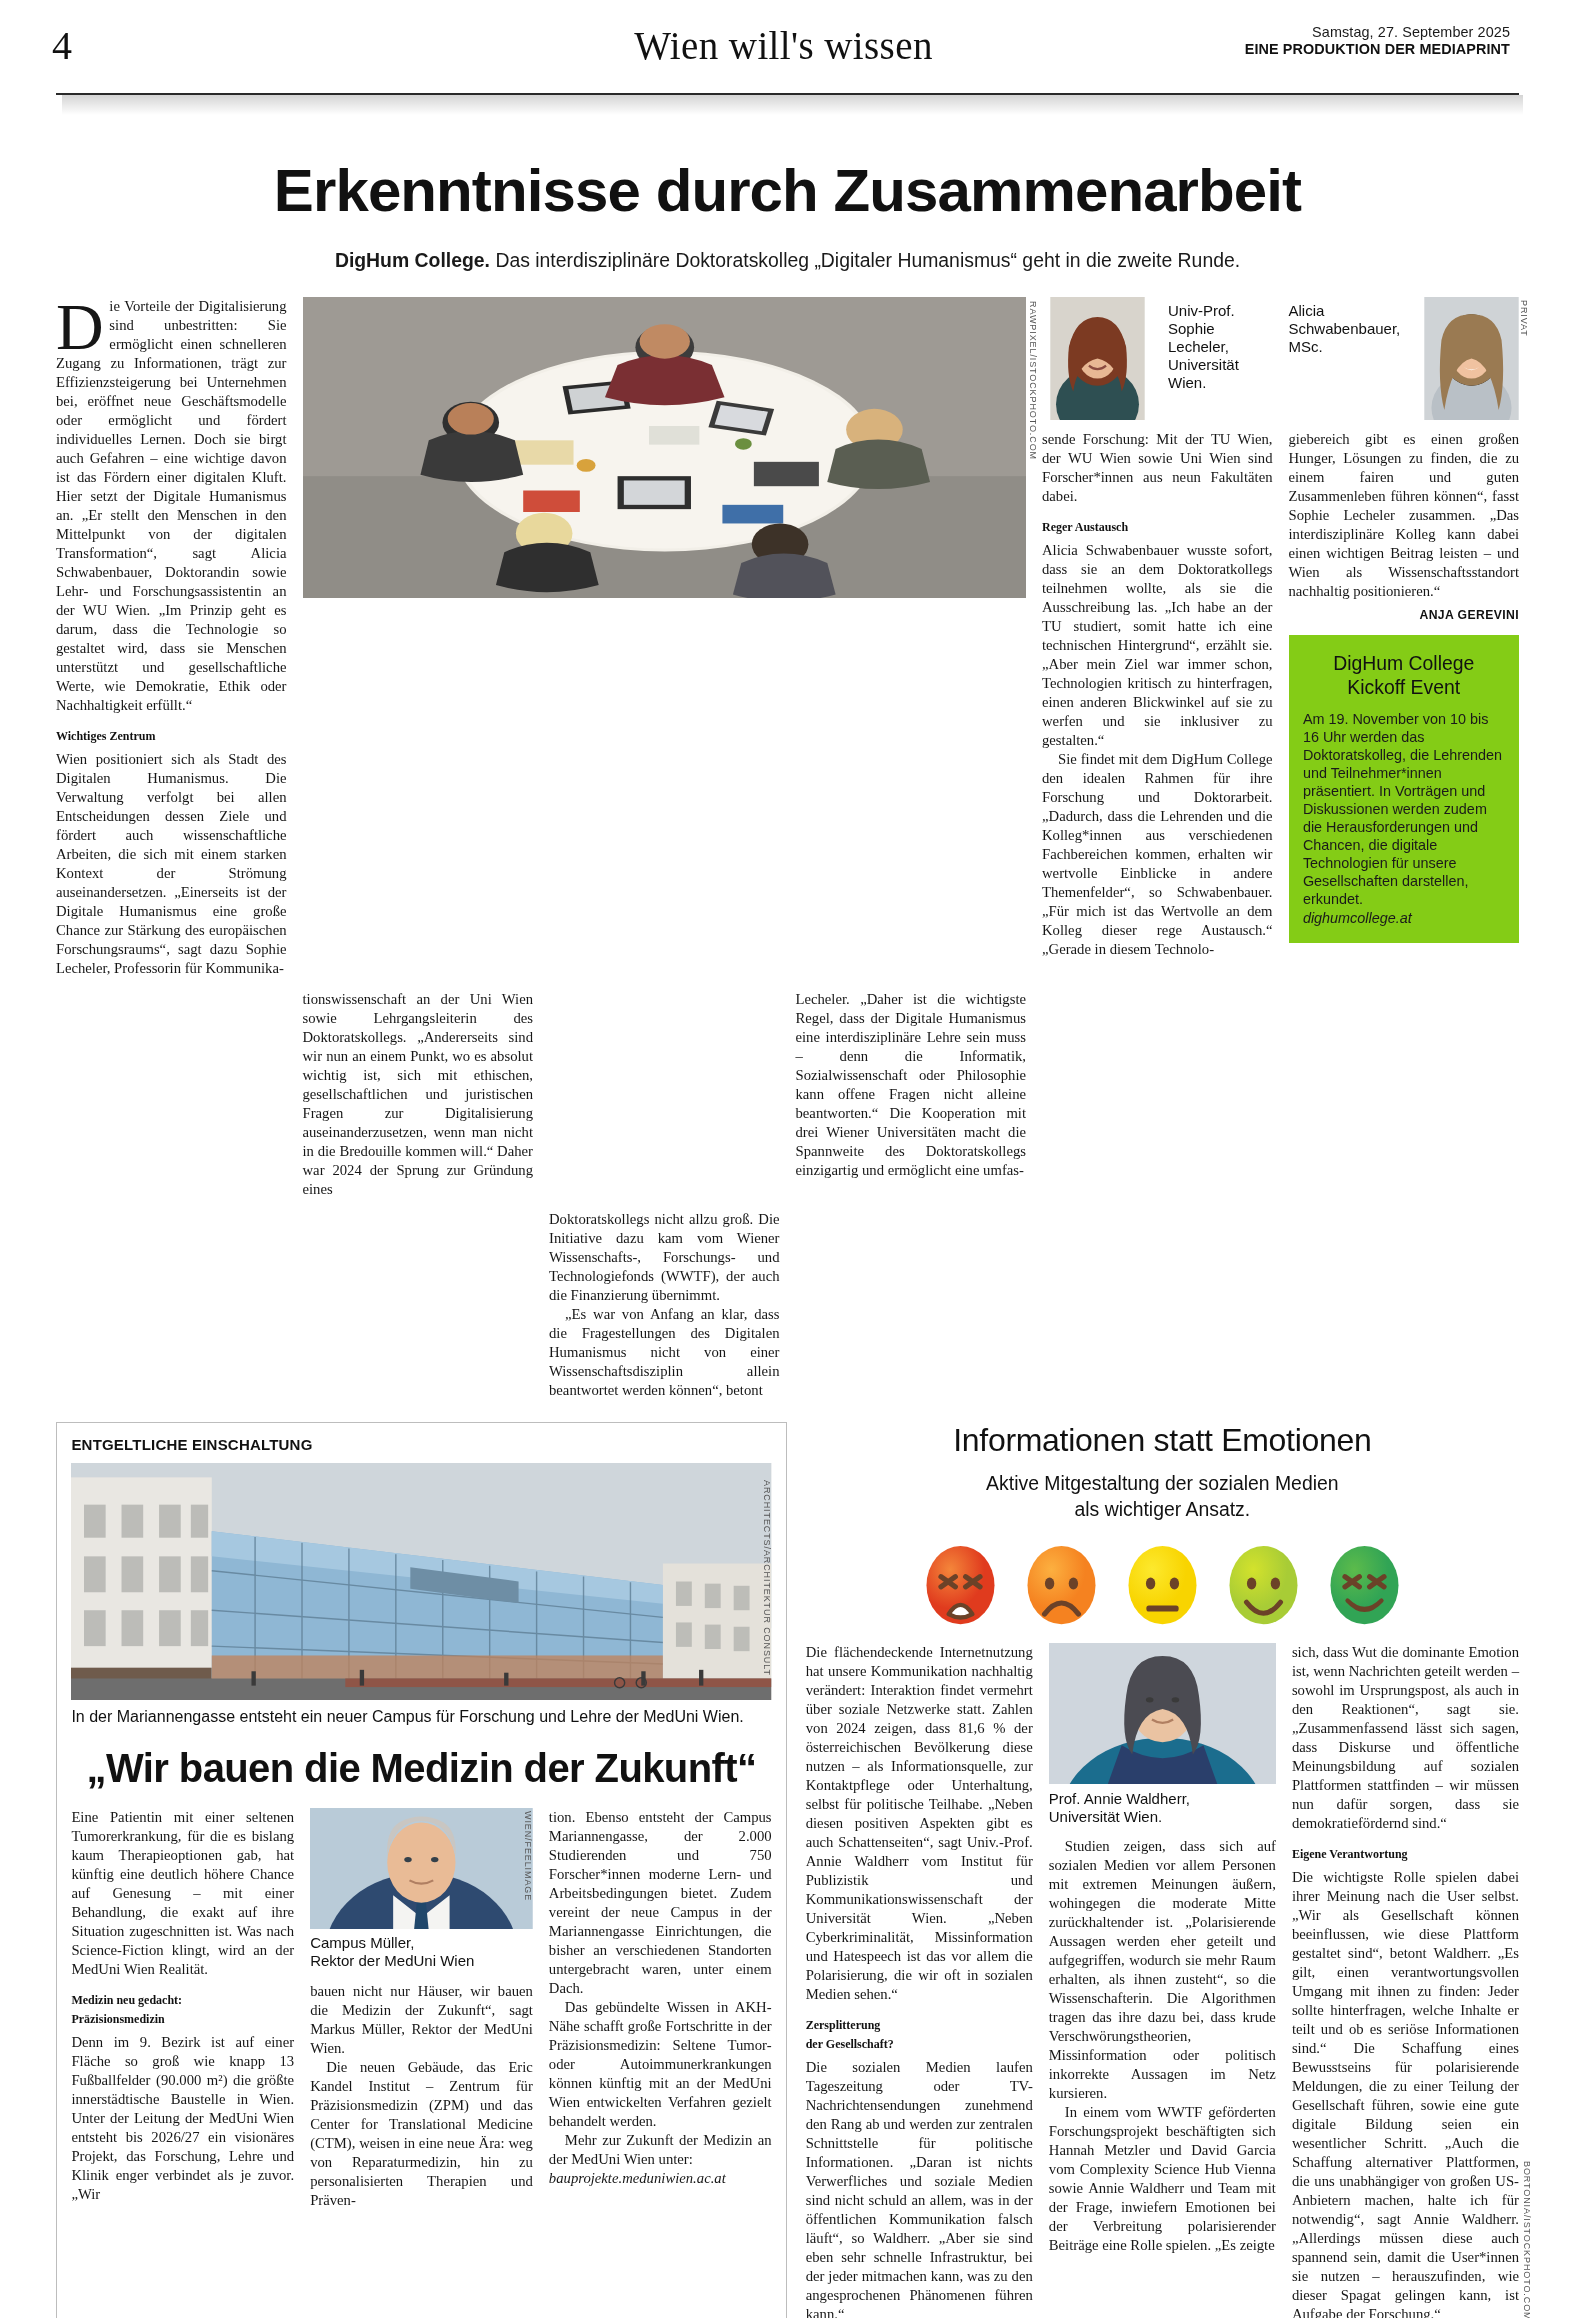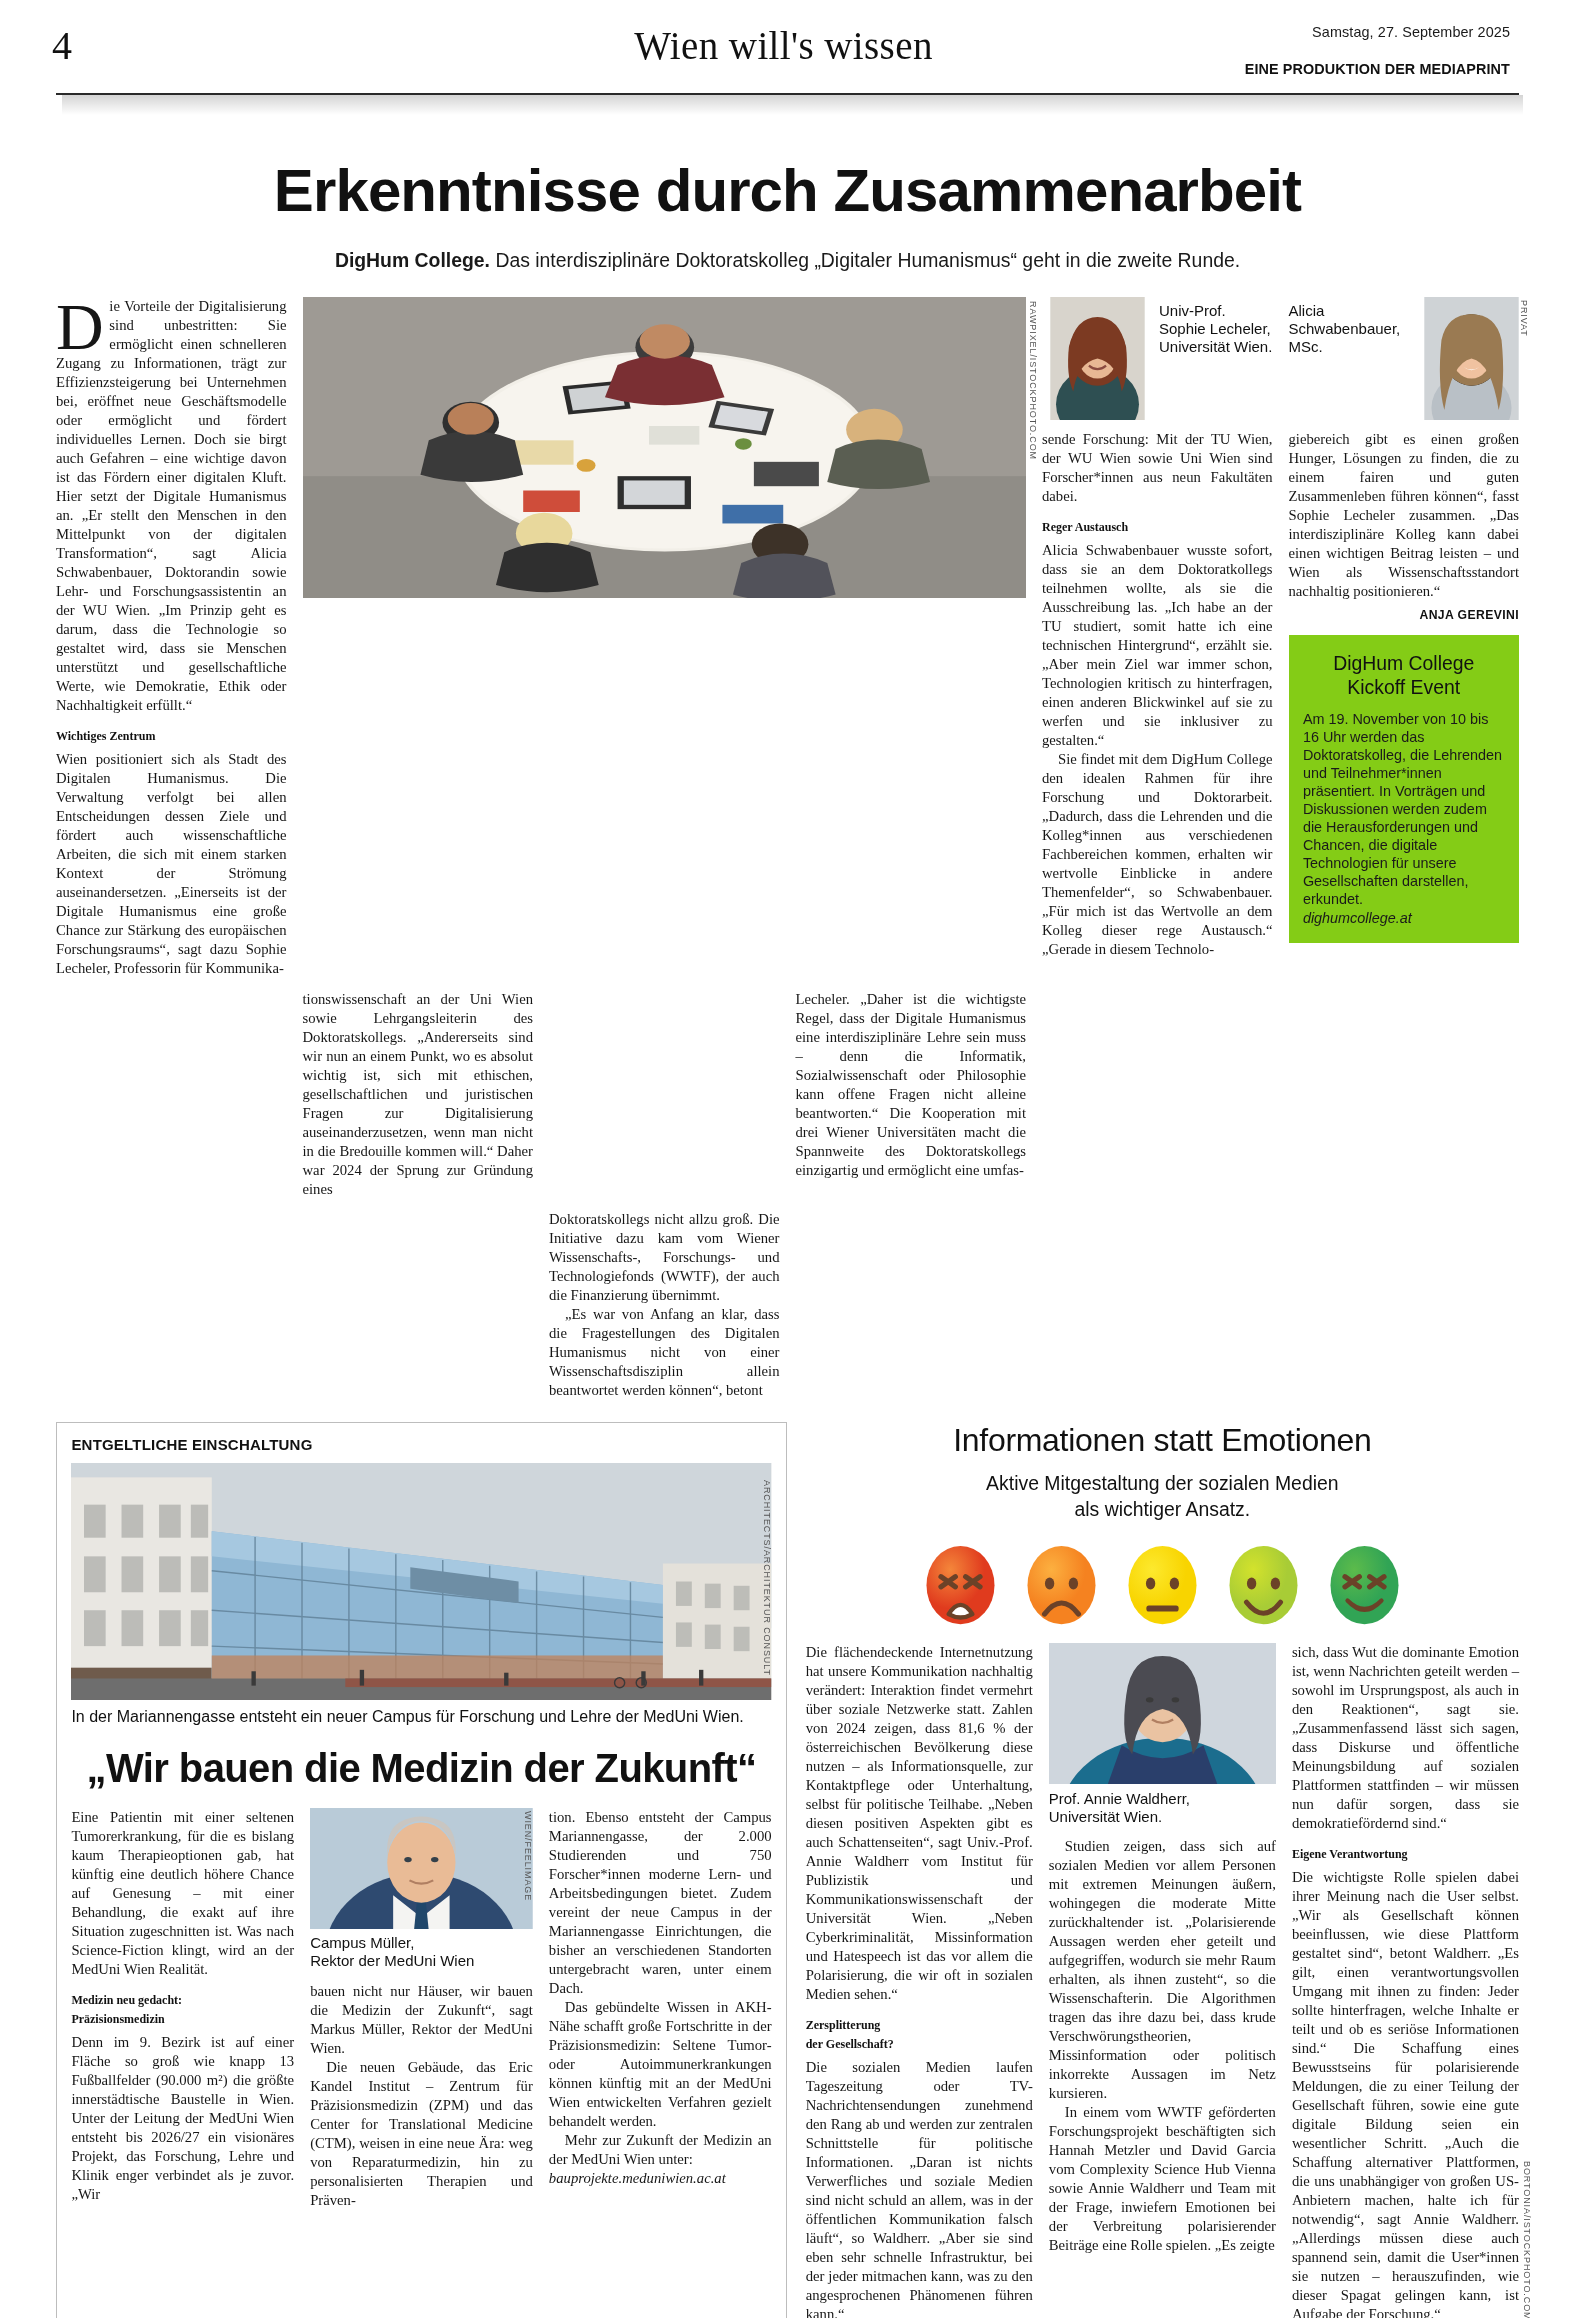--- a/index.html
+++ b/index.html
@@ -30,21 +30,21 @@
     position: absolute; right: 65px; top: 24.4px;
     text-align: right;
   }
   .masthead-date {
     font-family: "Liberation Sans", sans-serif;
     font-size: 14.4px; color: #1a1a1a; letter-spacing: 0.1px;
   }
   .masthead-prod {
     font-family: "Liberation Sans", sans-serif;
     font-size: 14.4px; font-weight: 700; color: #111;
-    letter-spacing: 0.1px; margin-top: 21px;
+    letter-spacing: 0.1px; margin-top: 1px;
   }
   .masthead-rule {
     position: absolute; left: 56px; right: 56px; top: 93px;
     height: 2.2px; background: #2a2a2a;
   }
   .masthead-rule::after {
     content:""; position:absolute; left:5.7px; right:-4.3px; top:2.2px; height:20px;
     background: linear-gradient(180deg, rgba(0,0,0,.17), rgba(0,0,0,0));
   }
 
@@ -279,21 +279,21 @@
         </g>
         <g>
           <ellipse cx="455" cy="345" rx="27" ry="29" fill="#3d3228"></ellipse>
           <path d="M418 371 q40 -26 82 0 l8 44 q-50 20 -98 0 z" fill="#52525a"></path>
         </g>
       </svg>
       <div class="credit-v" style="right:-11.5px; top:4.3px;">RAWPIXEL/ISTOCKPHOTO.COM</div>
     </div>
 
     <div class="col">
-      <div style="display:flex; gap:14px;padding-left:8px;">
+      <div style="display:flex; gap:23px;padding-left:8px;">
         <div style="flex:0 0 95px;">
           <div class="portrait">
             <svg width="95" height="123" viewBox="0 0 132 172">
               <rect width="132" height="172" fill="#d8d4cc"></rect>
               <ellipse cx="66" cy="150" rx="58" ry="52" fill="#2e4f52"></ellipse>
               <ellipse cx="66" cy="78" rx="40" ry="46" fill="#7c3a22"></ellipse>
               <ellipse cx="66" cy="80" rx="28" ry="34" fill="#e8b894"></ellipse>
               <ellipse cx="56" cy="76" rx="4" ry="3" fill="#3b2a20"></ellipse>
               <ellipse cx="77" cy="76" rx="4" ry="3" fill="#3b2a20"></ellipse>
               <path d="M54 96 q12 10 24 0" stroke="#8a4b40" stroke-width="3" fill="none"></path>

